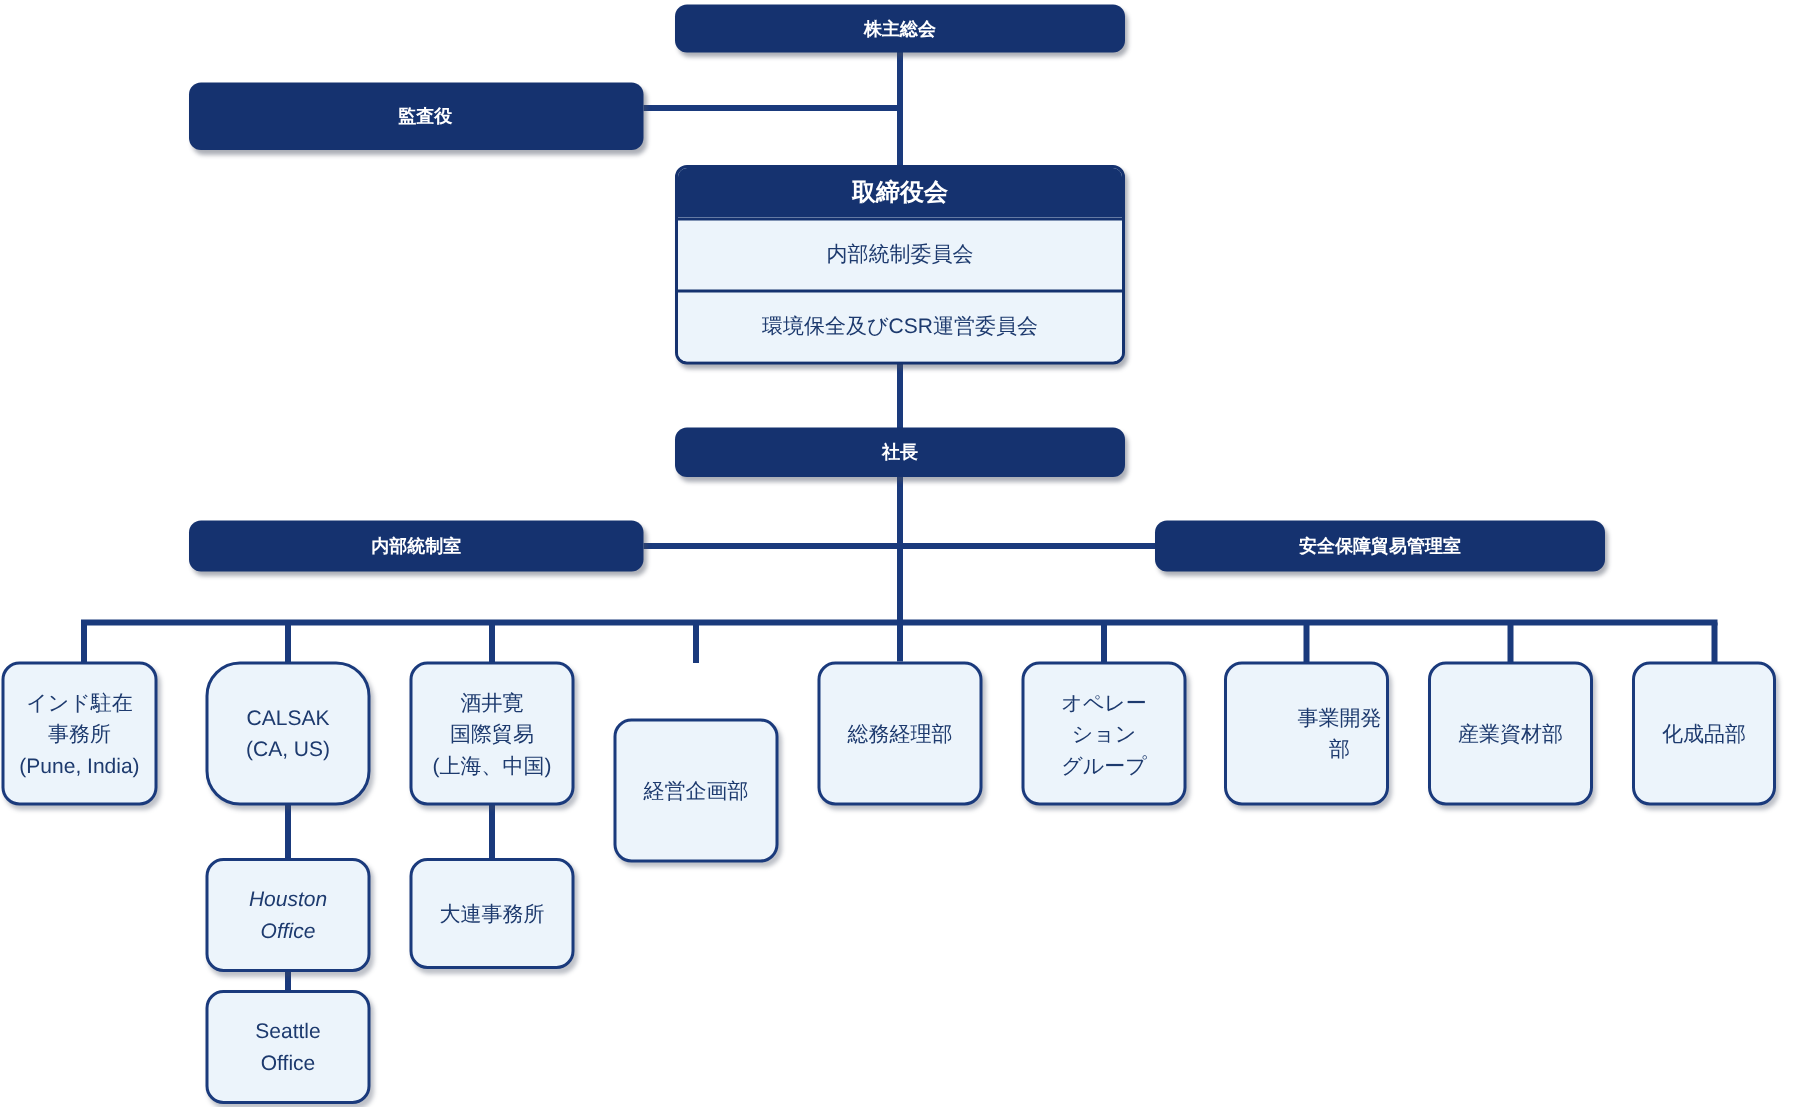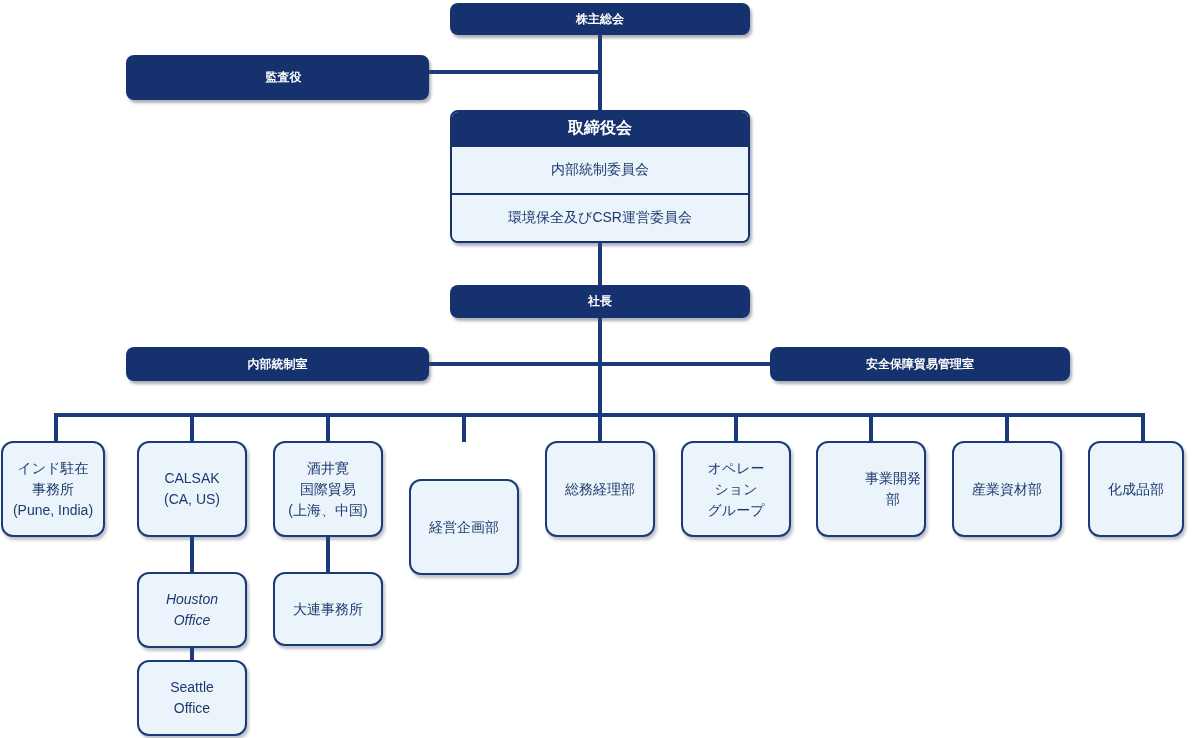--- a/index.html
+++ b/index.html
@@ -107,21 +107,21 @@
 
   <div class="node dark" style="left:450px;top:285px;width:300px;height:33px;">社長</div>
 
   <div class="node dark" style="left:126px;top:347px;width:303px;height:34px;">内部統制室</div>
 
   <div class="node dark" style="left:770px;top:347px;width:300px;height:34px;">安全保障貿易管理室</div>
 
   <div class="node light" style="left:1px;top:441px;width:104px;height:96px;">インド駐在
 事務所
 (Pune, India)</div>
-  <div class="node light" style="left:137px;top:441px;width:110px;height:96px;">CALSAK
+  <div class="node light" style="left:137px;top:441px;width:110px;height:96px;border-radius:23px;">CALSAK
 (CA, US)</div>
   <div class="node light" style="left:273px;top:441px;width:110px;height:96px;">酒井寛
 国際貿易
 (上海、中国)</div>
   <div class="node light" style="left:409px;top:441px;width:110px;height:96px;margin-top:38px;">経営企画部</div>
   <div class="node light" style="left:681px;top:441px;width:110px;height:96px;">オペレー
 ション
 グループ</div>
   <div class="node light" style="left:545px;top:441px;width:110px;height:96px;">総務経理部</div>
   <div class="node light" style="left:816px;top:441px;width:110px;height:96px;padding-left:44px;">事業開発部</div>

